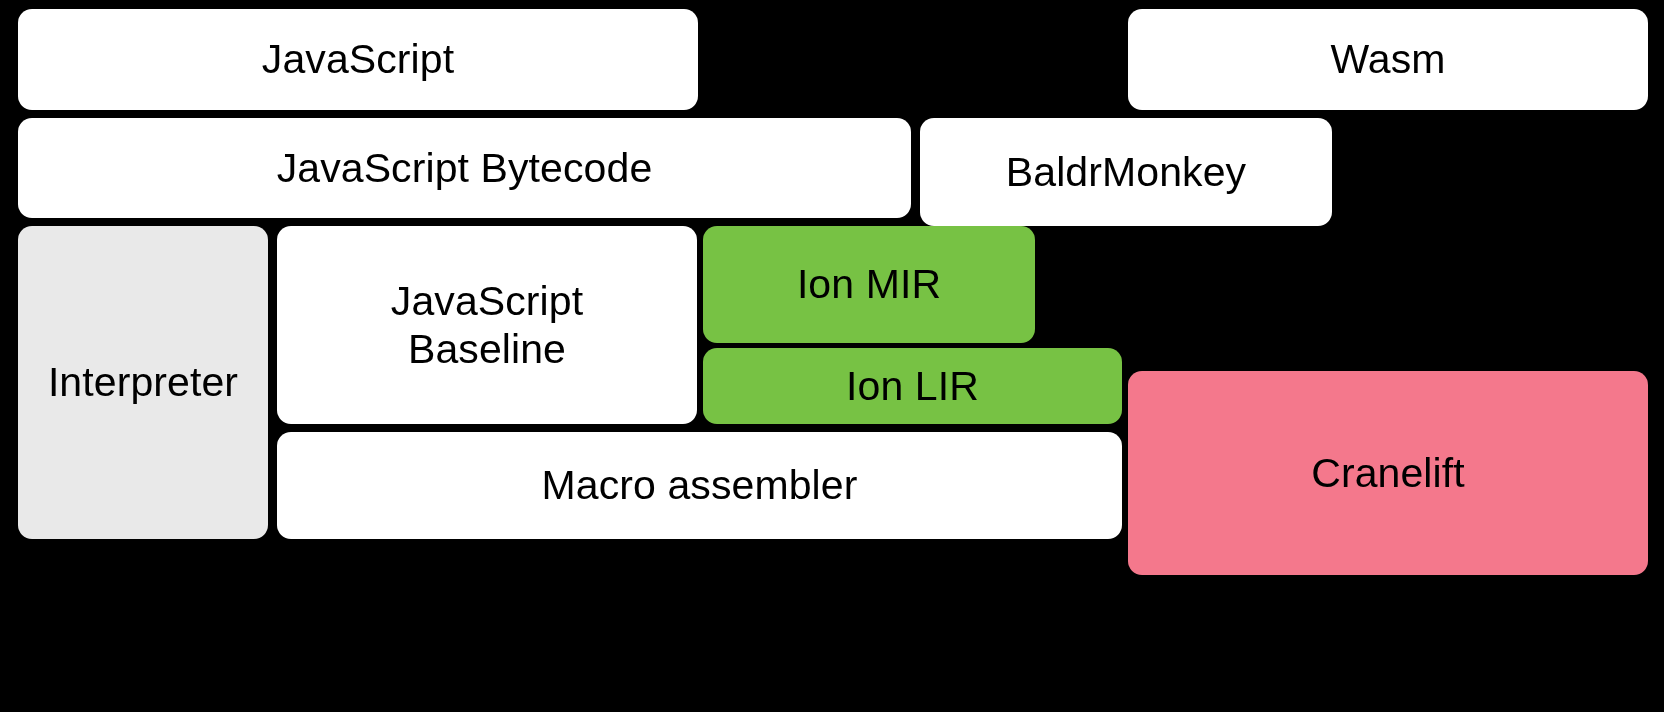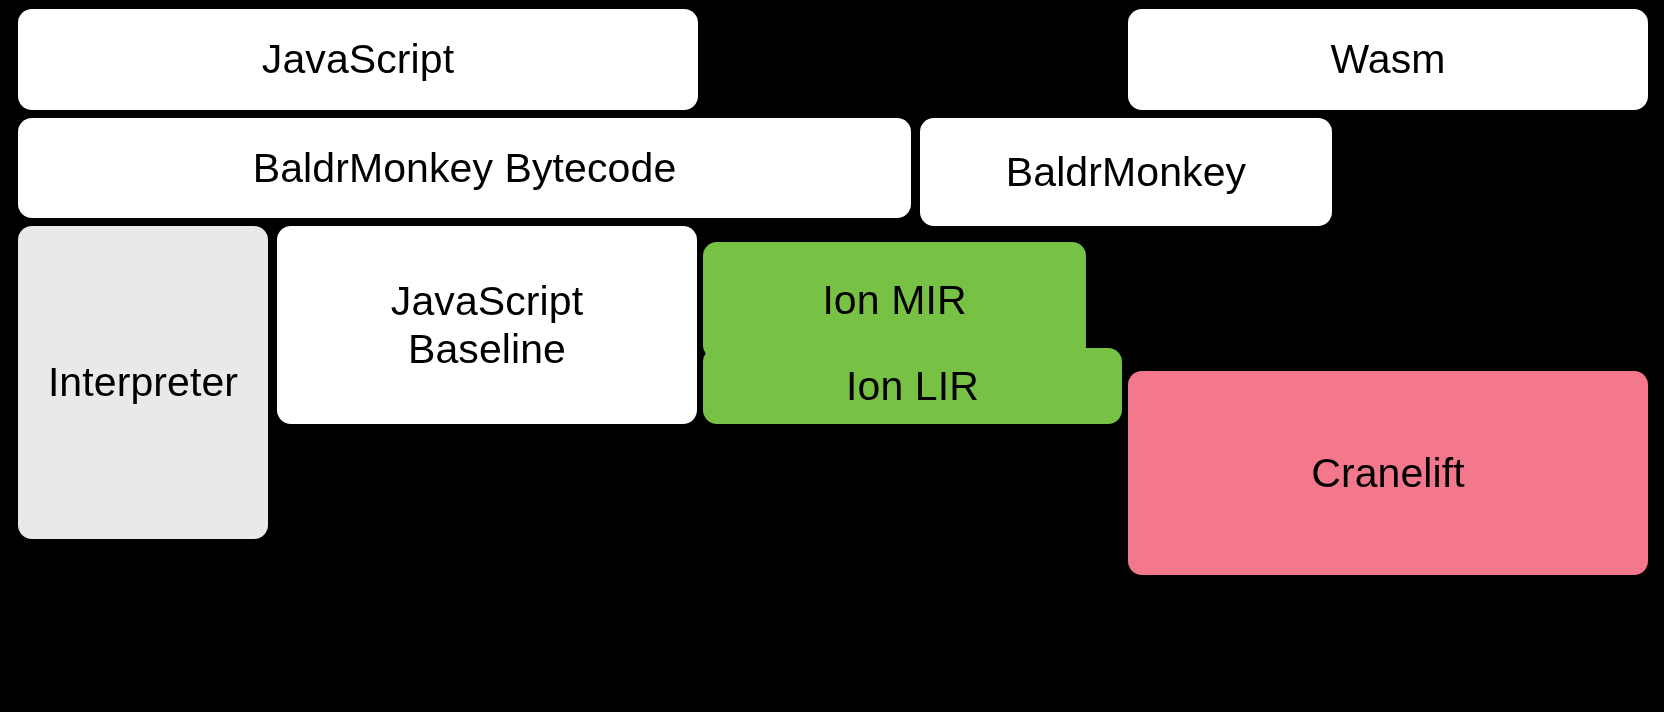--- a/index.html
+++ b/index.html
@@ -40,30 +40,31 @@
 </head>
 <body>
 
 <div id="diagram">
 
   <div class="box white" style="left:18px;  top:9px;   width:680px; height:101px;">JavaScript</div>
 
 
   <div class="box white" style="left:1128px;top:9px;   width:520px; height:101px;">Wasm</div>
 
-  <div class="box white" style="left:18px;  top:118px; width:893px; height:100px;">BaldrMonkey Bytecode</div>
+  <div class="box white" style="left:18px;  top:118px; width:893px; height:100px;">JavaScript Bytecode</div>
 
   <div class="box white" style="left:920px; top:118px; width:412px; height:108px;">BaldrMonkey</div>
 
   <div class="box gray" style="left:18px;  top:226px; width:250px; height:313px;">Interpreter</div>
 
   <div class="box white" style="left:277px; top:226px; width:420px; height:198px;">JavaScript
 Baseline</div>
 
-  <div class="box green" style="left:703px; top:242px; width:383px; height:117px;">Ion MIR</div>
+  <div class="box green" style="left:703px; top:226px; width:332px; height:117px;">Ion MIR</div>
 
   <div class="box green" style="left:703px; top:348px; width:419px; height:76px;">Ion LIR</div>
 
   <div class="box pink" style="left:1128px;top:331px; width:520px; height:204px;margin-top:40px;">Cranelift</div>
 
+  <div class="box white" style="left:277px; top:432px; width:845px; height:107px;">Macro assembler</div>
 
 
 </div>
 
 </body></html>

